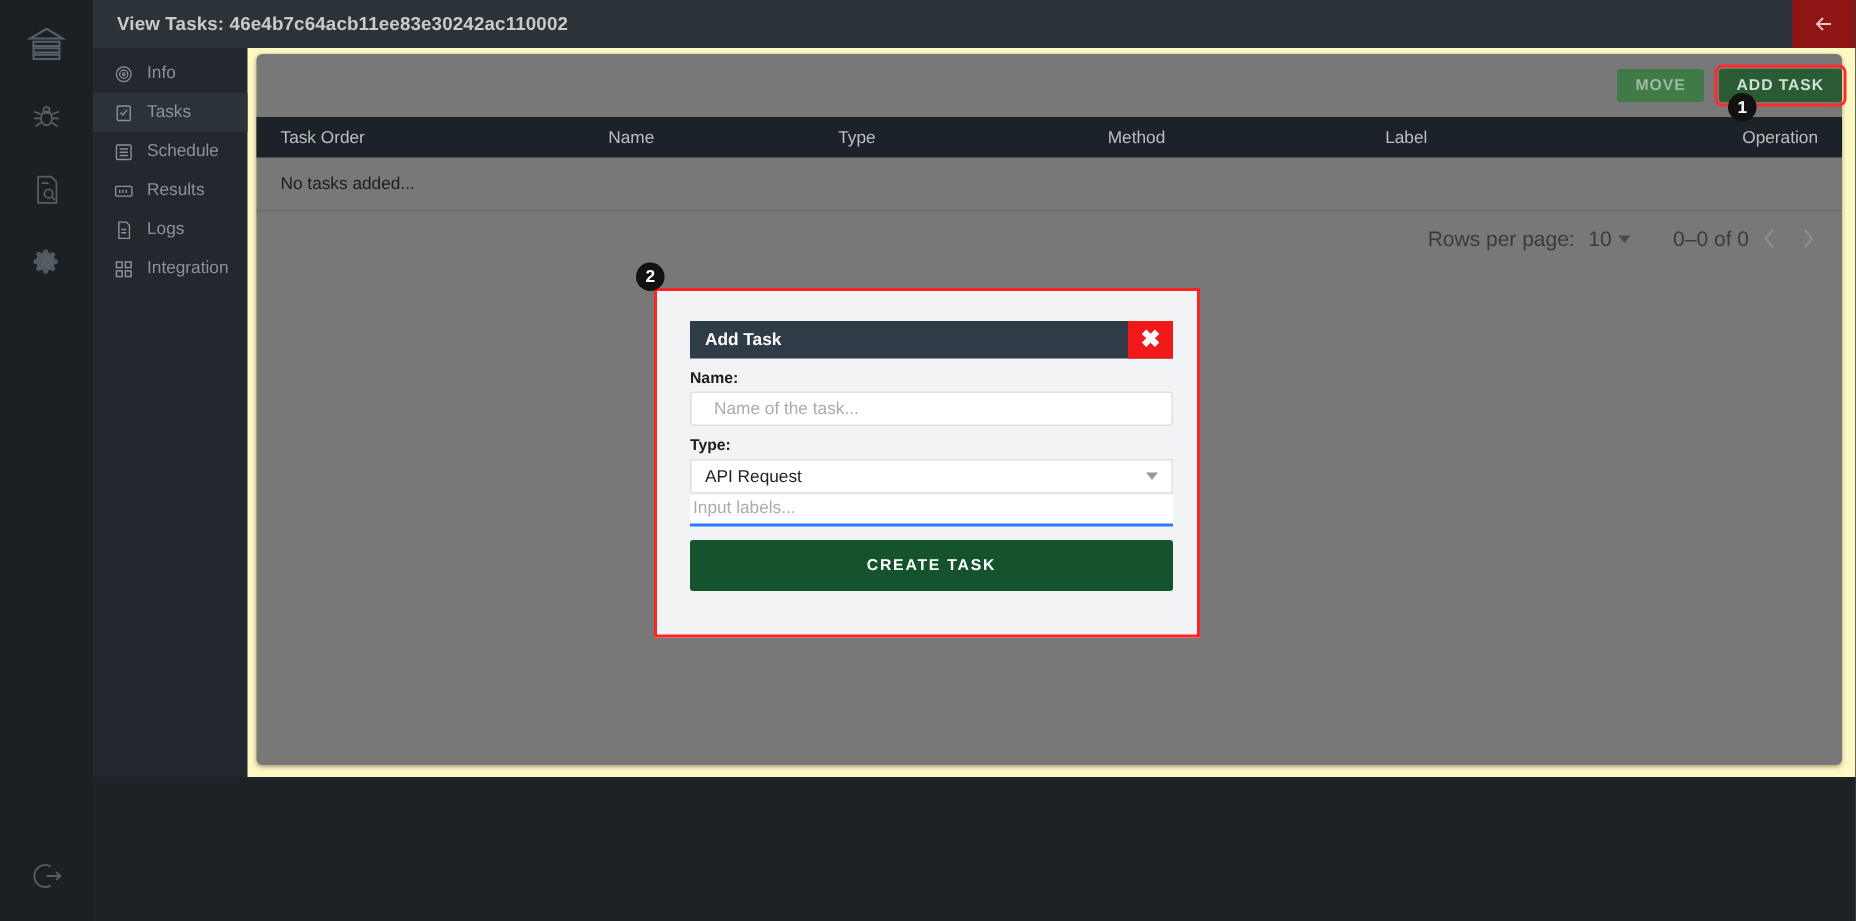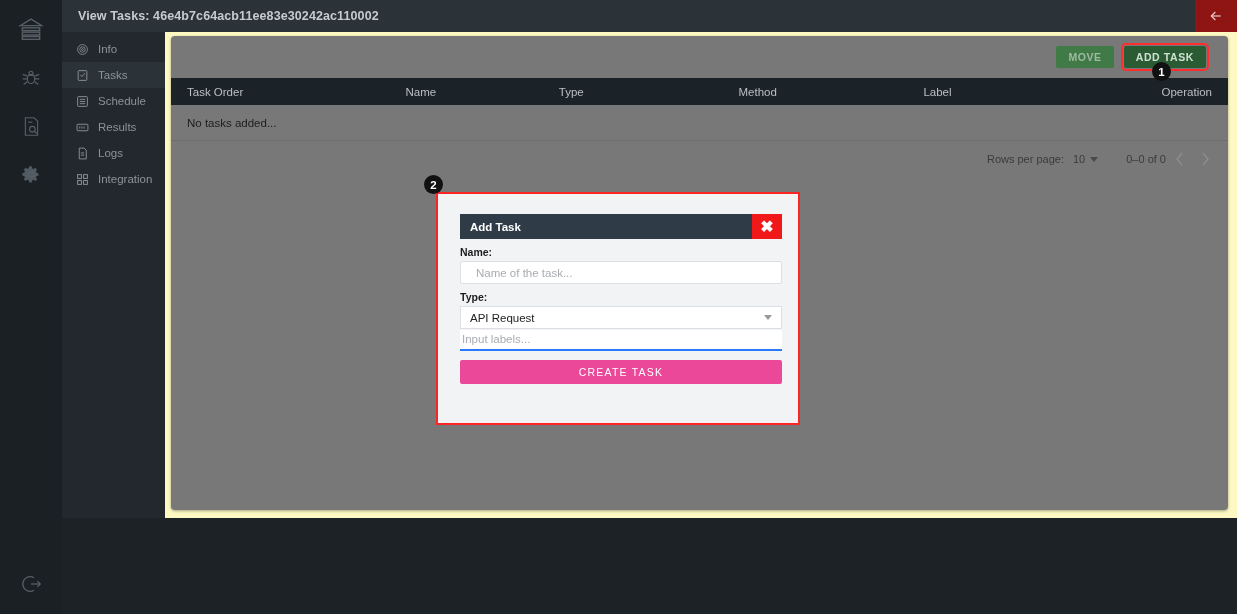--- a/index.html
+++ b/index.html
@@ -69,21 +69,21 @@
   .panel {
     width: 100%; height: 100%;
     background: #787878;
     border-radius: 4px;
     position: relative;
     box-shadow: 0 1px 3px rgba(0,0,0,.35);
   }
 
   .panel-toolbar {
     height: 42px; display: flex; align-items: center;
-    justify-content: flex-end; padding-right: 22px; gap: 10px;
+    justify-content: flex-end; padding-right: 0; gap: 10px;
     position: relative;
   }
   .btn {
     height: 22px; padding: 0 12px;
     font-size: 10.5px; font-weight: bold; letter-spacing: .6px;
     border: none; border-radius: 2px; cursor: pointer;
     display: flex; align-items: center; justify-content: center;
     font-family: "Liberation Sans", sans-serif;
   }
   .btn-move { background: #3f7a47; color: #9fb9a3; }
@@ -116,21 +116,21 @@
 
   .tbody {
     height: 36px; display: flex; align-items: center;
     color: #1d1d1d; font-size: 11.5px;
     border-bottom: 1px solid #6d6d6d;
   }
 
   .pager {
     height: 36px; display: flex; align-items: center;
     justify-content: flex-end; gap: 0;
-    color: #3b3b3b; font-size: 11px; padding-right: 10px;
+    color: #3b3b3b; font-size: 14px; padding-right: 10px;
   }
   .pager-label { margin-right: 9px; }
   .rpp { display: flex; align-items: center; gap: 5px; cursor: pointer; margin-right: 28px; }
   .tri { width: 0; height: 0; border-left: 4px solid transparent; border-right: 4px solid transparent; border-top: 5px solid #4a4a4a; }
   .pager-count { }
   .chev {
     width: 26px; height: 26px; display: flex; align-items: center; justify-content: center;
     color: #8e8e8e; cursor: pointer; font-size: 15px;
   }
 
@@ -180,23 +180,23 @@
   }
   .sel-tri { width: 0; height: 0; border-left: 4px solid transparent; border-right: 4px solid transparent; border-top: 5px solid #9a9a9a; }
   .inp-underline {
     width: 100%; height: 21px; background: #fff;
     border: none; border-bottom: 2px solid #2979ff;
     font-size: 11.5px; color: #222; padding: 0 2px;
     font-family: "Liberation Sans", sans-serif;
   }
   .inp-underline::placeholder { color: #a8acb1; }
   .create-btn {
-    width: 100%; height: 24px; margin-top: 9px;
-    background: #ec4899; color: #fff;
-    font-size: 10.5px; font-weight: normal; letter-spacing: 1.2px;
+    width: 100%; height: 34px; margin-top: 9px;
+    background: #14532d; color: #fff;
+    font-size: 10.5px; font-weight: bold; letter-spacing: 1.2px;
     border: none; border-radius: 2px; cursor: pointer;
     font-family: "Liberation Sans", sans-serif;
   }
 </style>
 </head>
 <body>
 
 <div class="app">
 
   <div class="rail">

